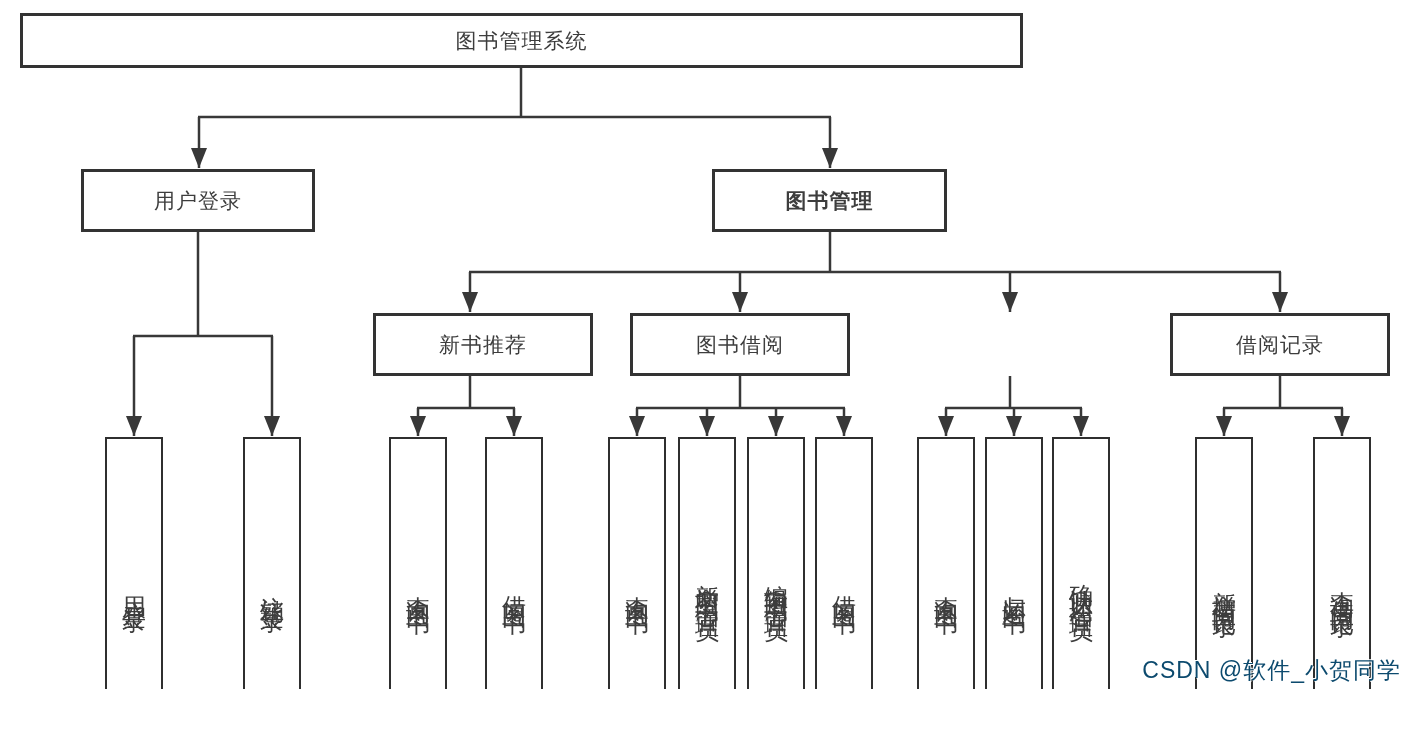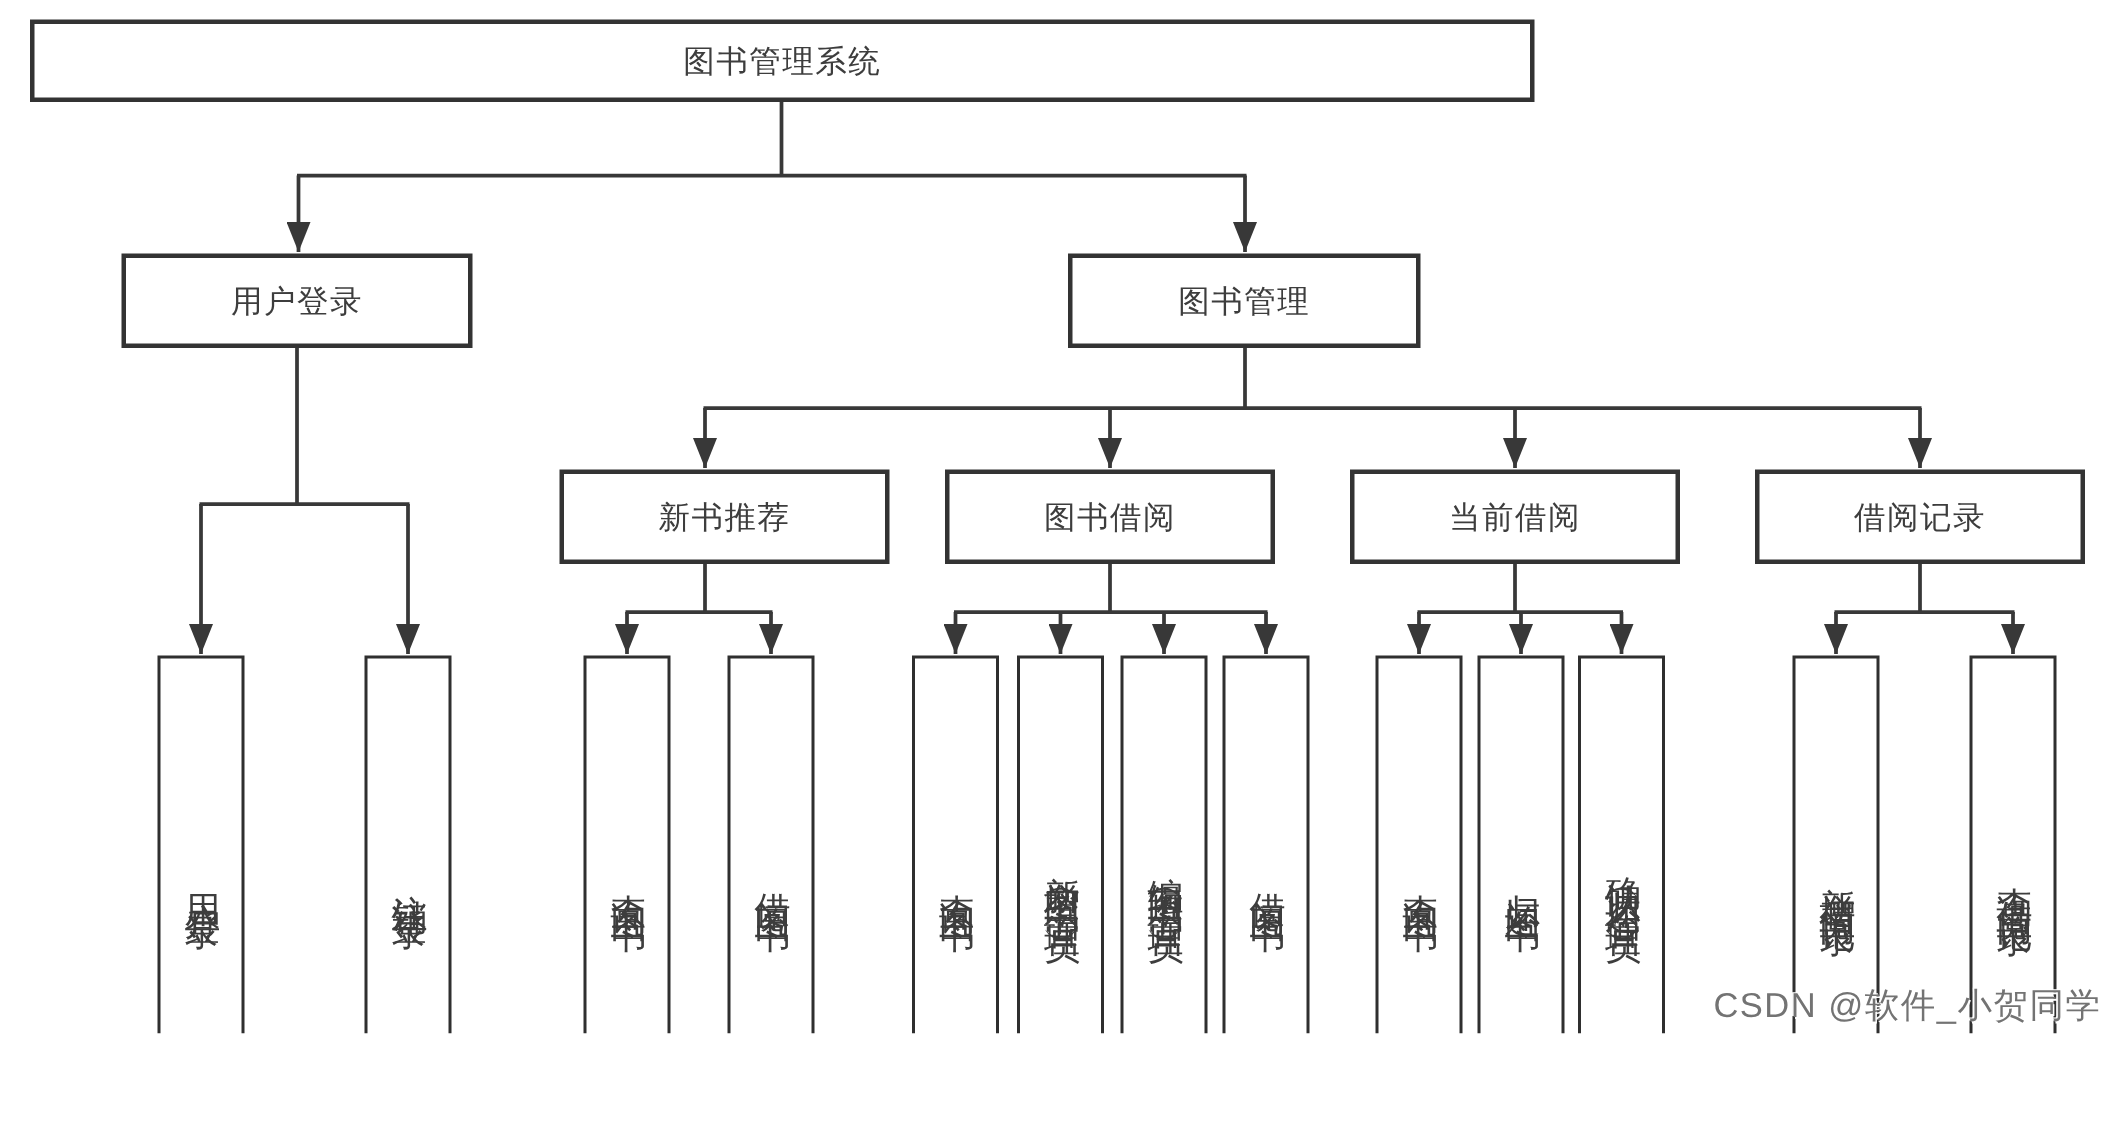--- a/index.html
+++ b/index.html
@@ -38,21 +38,21 @@
     writing-mode:vertical-rl;
     text-orientation:mixed;
     letter-spacing:5px;
     line-height:1;
     white-space:nowrap;
   }
   .watermark{
     position:absolute;
     right:4px;bottom:3px;
     z-index:3;
-    color:#737373;
+    color:#0c4a6e;
     font-size:23px;
     letter-spacing:1px;
     text-shadow:1px 1px 0 #ffffff, -1px -1px 0 #ffffff;
   }
 </style>
 </head>
 <body>
 
 <div class="canvas">
 
@@ -104,32 +104,29 @@
     <line class="wire" x1="1342" y1="408" x2="1342" y2="436" marker-end="url(#arw)"></line>
   </svg>
 
   <div class="hbox" style="left:20px;top:13px;width:1003px;height:55px;">
     <span>图书管理系统</span>
   </div>
 
   <div class="hbox" style="left:81px;top:169px;width:234px;height:63px;">
     <span>用户登录</span>
   </div>
-  <div class="hbox" style="left:712px;top:169px;width:235px;height:63px;">
+  <div class="hbox" style="left:712px;top:169px;width:235px;height:63px;font-weight:bold;">
     <span>图书管理</span>
   </div>
 
   <div class="hbox" style="left:360px;top:313px;width:220px;height:63px;margin-left:13px;">
     <span>新书推荐</span>
   </div>
   <div class="hbox" style="left:630px;top:313px;width:220px;height:63px;">
     <span>图书借阅</span>
-  </div>
-  <div class="hbox" style="left:900px;top:313px;width:220px;height:63px;">
-    <span>当前借阅</span>
   </div>
   <div class="hbox" style="left:1170px;top:313px;width:220px;height:63px;text-align:right;">
     <span>借阅记录</span>
   </div>
 
   <div class="vbox" style="left:105px;">
     <span class="vtext">用户登录</span>
   </div>
   <div class="vbox" style="left:243px;">
     <span class="vtext">注销登录</span>

